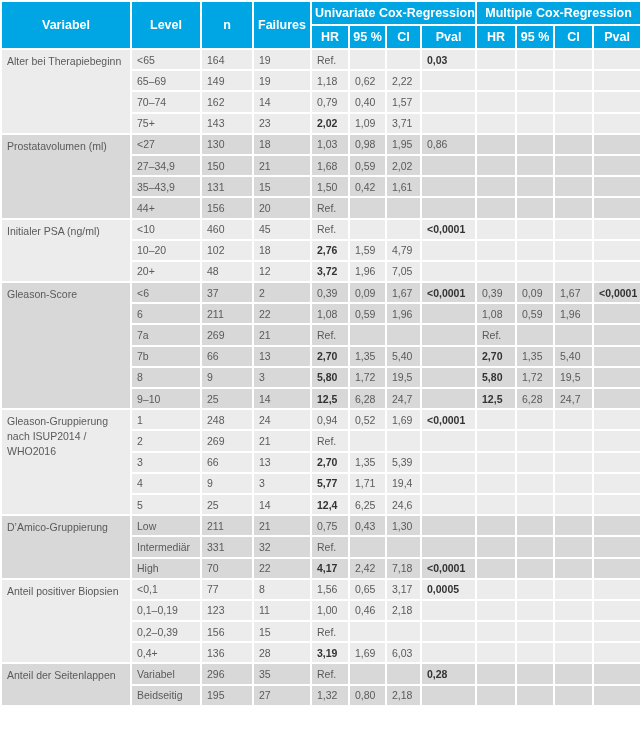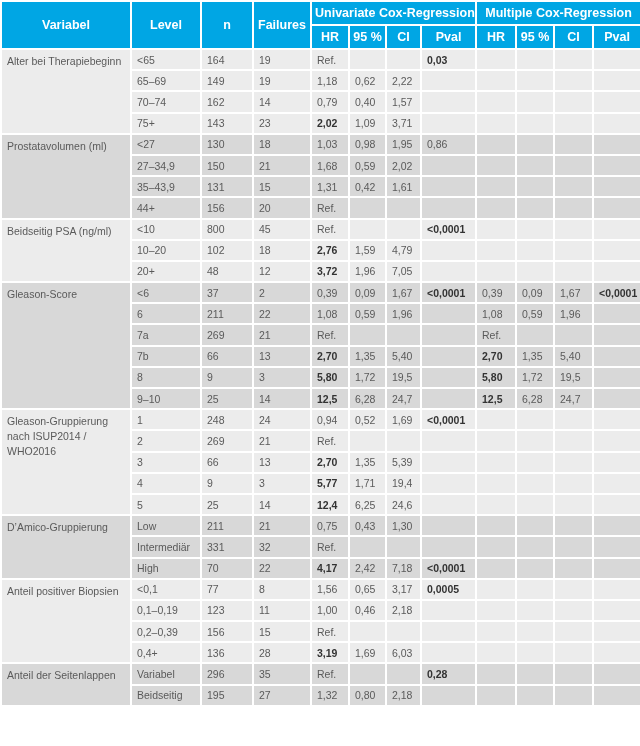--- a/index.html
+++ b/index.html
@@ -131,21 +131,21 @@
         <td></td>
         <td></td>
         <td></td>
         <td></td>
         <td></td>
       </tr>
       <tr class="g-dark">
         <td>35–43,9</td>
         <td>131</td>
         <td>15</td>
-        <td>1,31</td>
+        <td>1,50</td>
         <td>0,42</td>
         <td>1,61</td>
         <td></td>
         <td></td>
         <td></td>
         <td></td>
         <td></td>
       </tr>
       <tr class="g-dark">
         <td>44+</td>
@@ -154,23 +154,23 @@
         <td>Ref.</td>
         <td></td>
         <td></td>
         <td></td>
         <td></td>
         <td></td>
         <td></td>
         <td></td>
       </tr>
       <tr class="g-light">
-        <td class="var" rowspan="3">Beidseitig PSA (ng/ml)</td>
+        <td class="var" rowspan="3">Initialer PSA (ng/ml)</td>
         <td>&lt;10</td>
-        <td>800</td>
+        <td>460</td>
         <td>45</td>
         <td>Ref.</td>
         <td></td>
         <td></td>
         <td class="b">&lt;0,0001</td>
         <td></td>
         <td></td>
         <td></td>
         <td></td>
       </tr>

